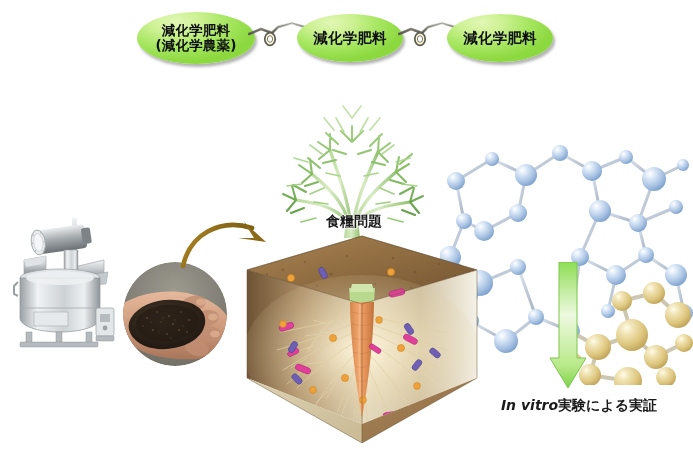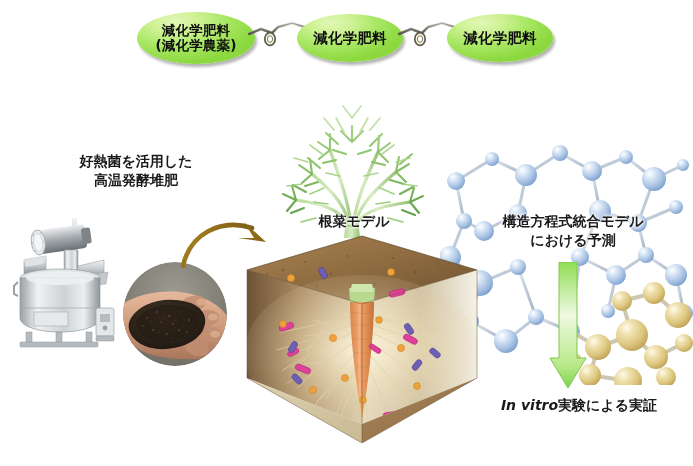--- a/index.html
+++ b/index.html
@@ -599,23 +599,19 @@
           <stop offset="0" stop-color="#8fdd55"></stop>
           <stop offset="0.42" stop-color="#eef9e0"></stop>
           <stop offset="0.82" stop-color="#b9e98a"></stop>
           <stop offset="1" stop-color="#7ed24a"></stop>
         </linearGradient>
       </defs>
       <path d="M10,0 L28,0 L28,96 L37,96 L19,126 L1,96 L10,96 Z" fill="url(#greenA)" stroke="#7ac94a" stroke-width="1"></path>
     </svg>
   </div>
 
-  <div class="jp-label" id="lbl-compost">好熱菌を活用した
-高温発酵堆肥</div>
-
-  <div class="jp-label" id="lbl-root">根菜モデル</div>
-
-  <div class="jp-label" id="lbl-sem">構造方程式統合モデル
-における予測</div>
+
+  <div class="jp-label" id="lbl-root">食糧問題</div>
+
 
   <div class="jp-label" id="lbl-invitro"><span class="ital">In vitro</span><span>実験による実証</span></div>
 
 </div>
 
 </body></html>

